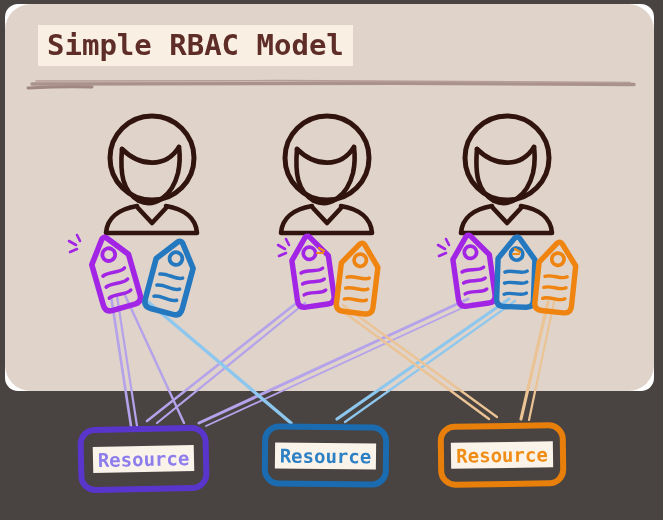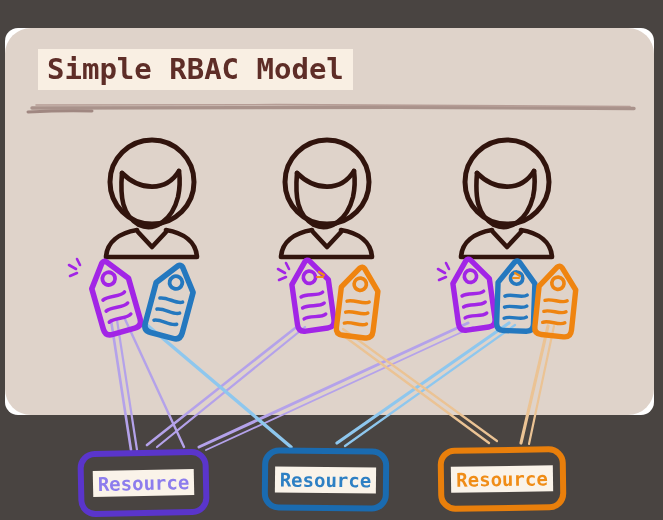--- a/index.html
+++ b/index.html
@@ -1,21 +1,21 @@
 <!DOCTYPE html>
 <html><head>
 <meta charset="utf-8">
 <style>
   html,body{margin:0;padding:0;}
   body{
     width:663px;height:520px;overflow:hidden;position:relative;
     background:#494441;
     font-family:"DejaVu Sans Mono","Liberation Mono",monospace;
   }
-  .stage{position:absolute;left:0;top:0;width:663px;height:400px;margin-top:24px;}
+  .stage{position:absolute;left:0;top:0;width:663px;height:400px;}
   .white-layer{
     position:absolute;left:5px;top:4px;right:9px;bottom:9px;
     background:#ffffff;border-radius:13px;
   }
   .canvas{
     position:absolute;left:5px;top:4px;right:9px;bottom:9px;
     background:#dfd3ca;border-radius:26px;
   }
   .abs{position:absolute;}
   .title{

